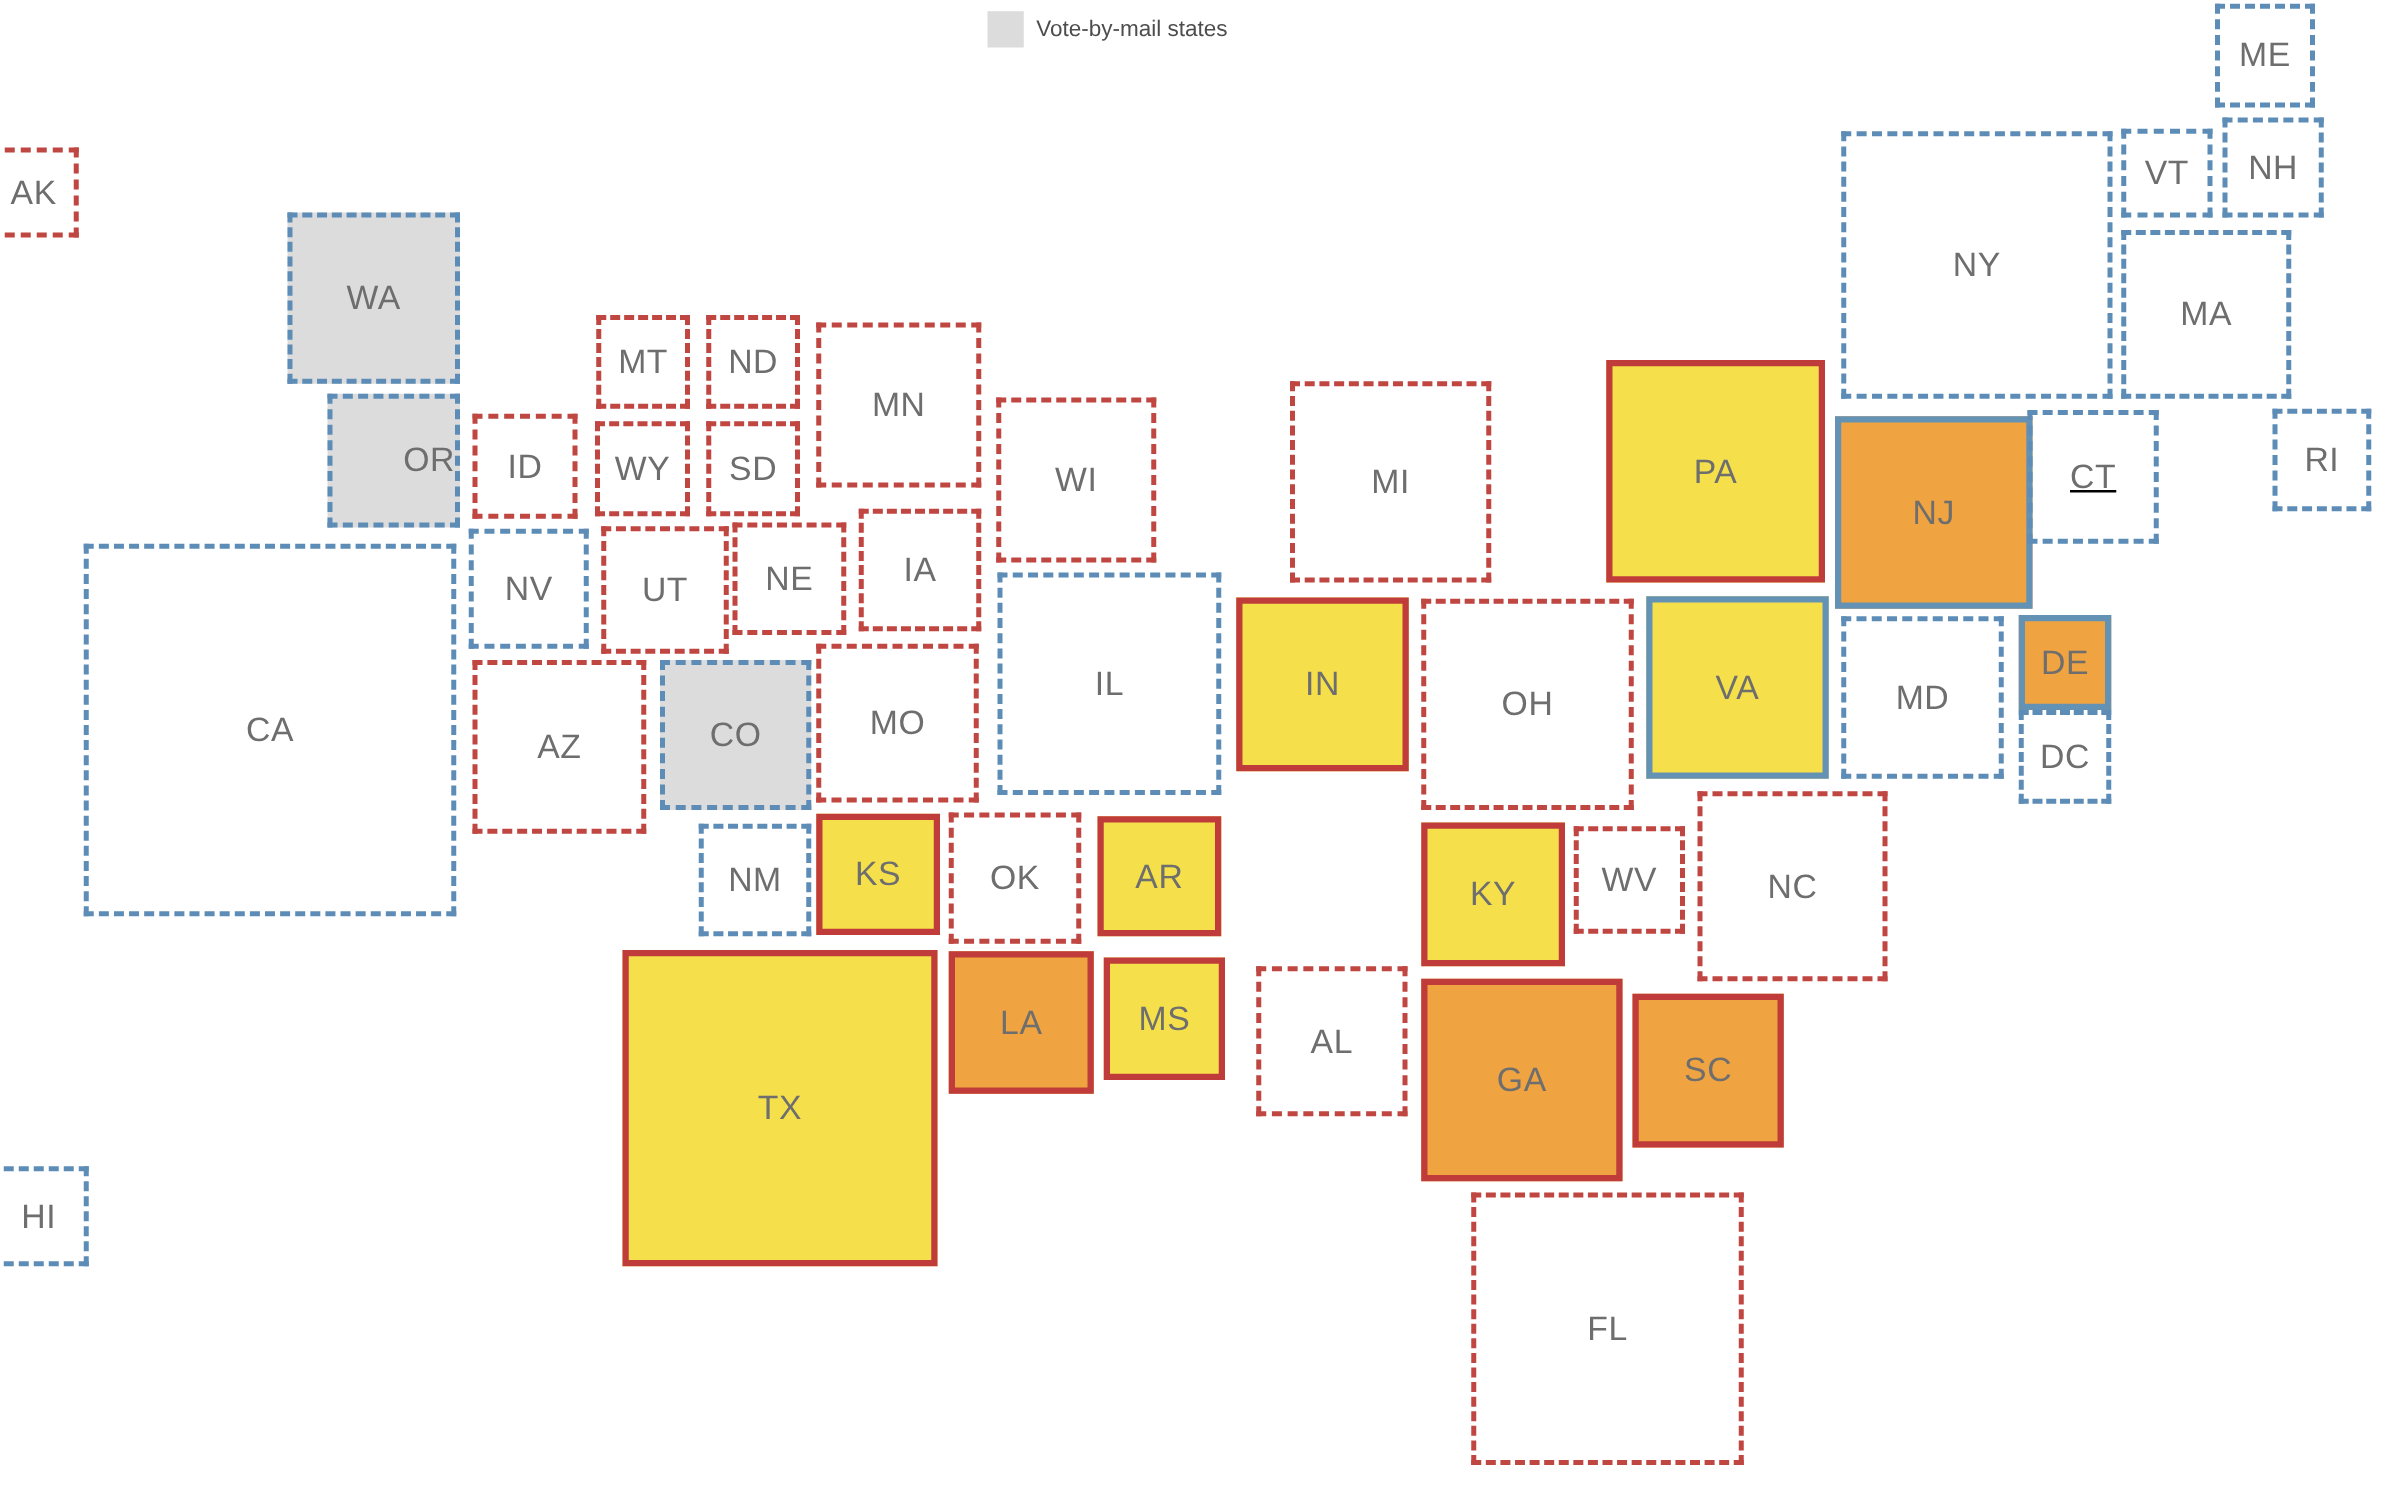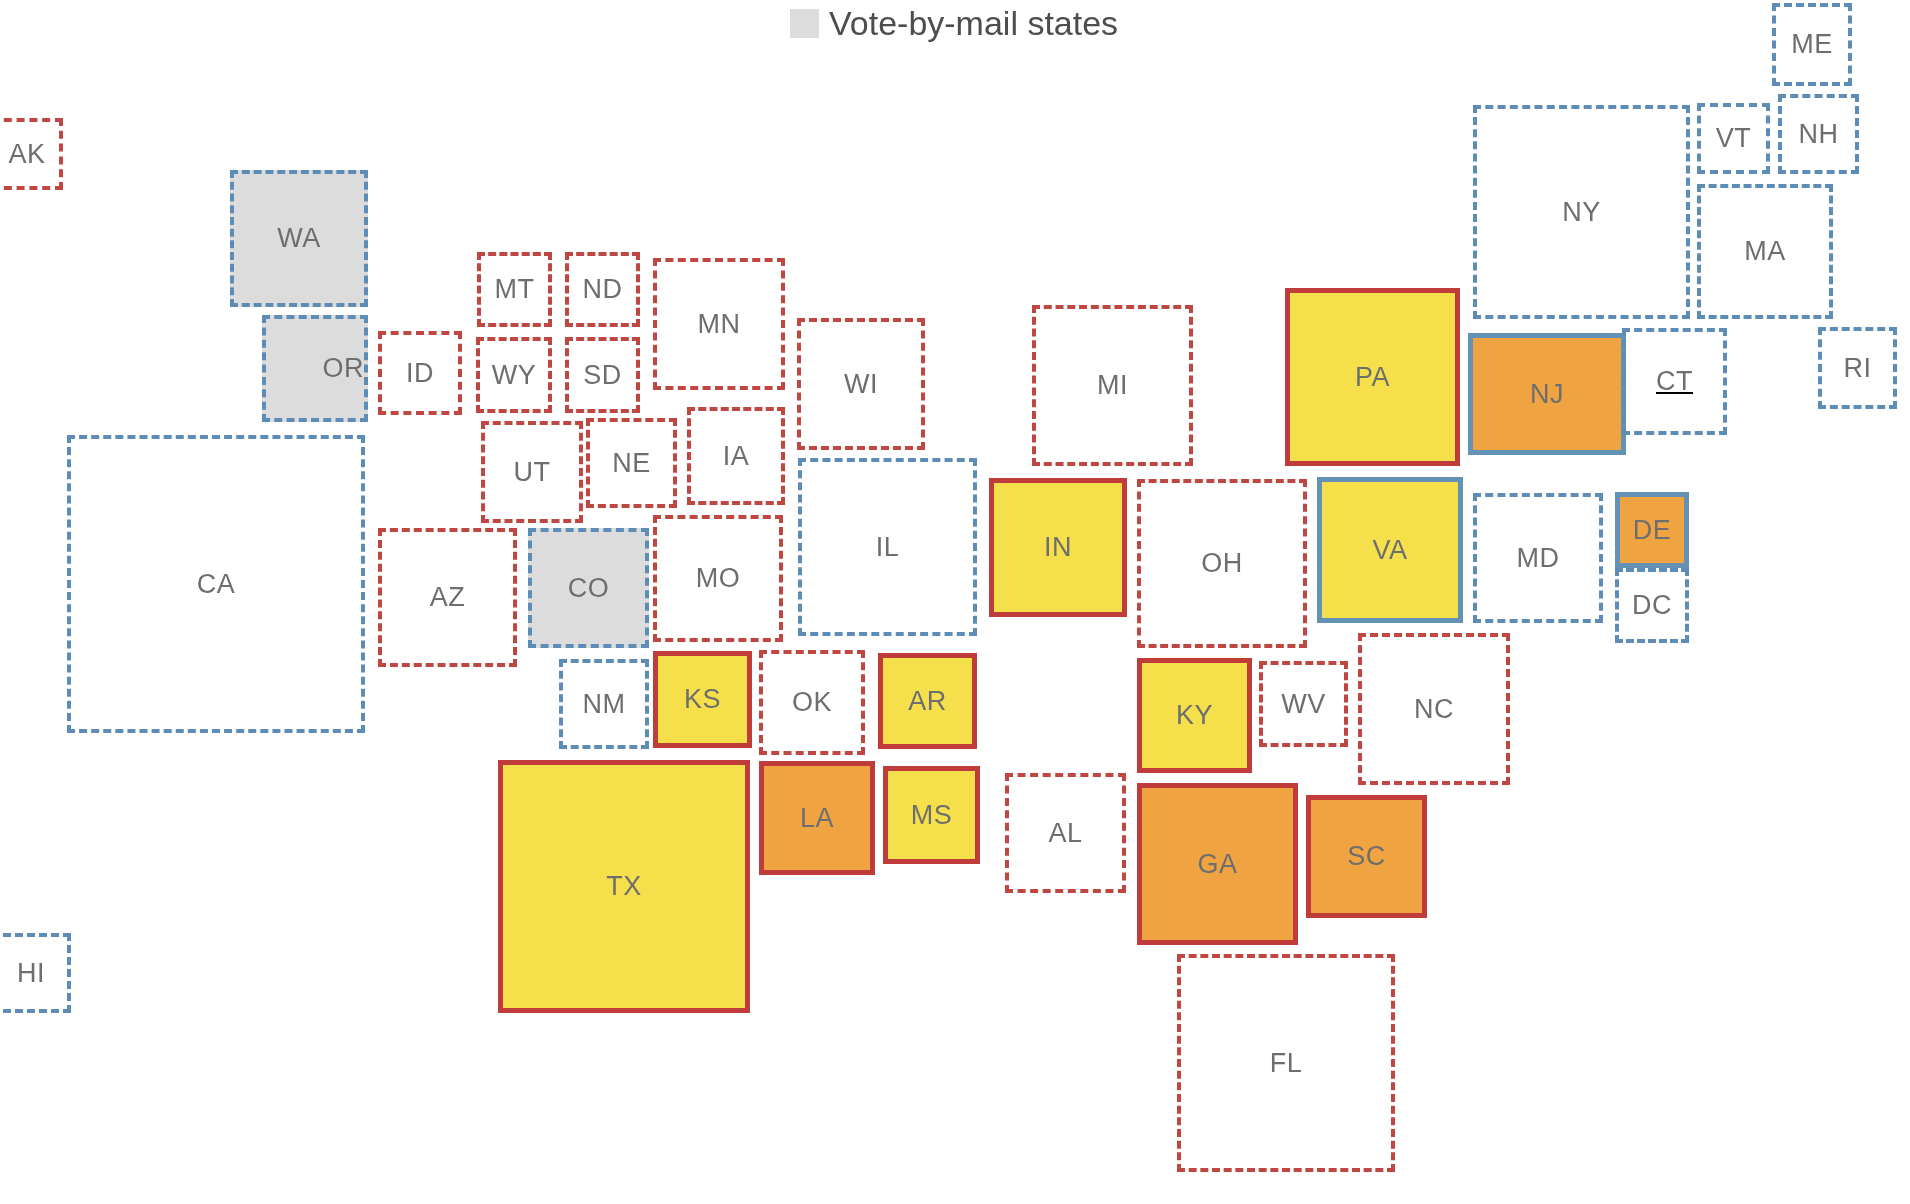--- a/index.html
+++ b/index.html
@@ -16,21 +16,21 @@
   }
   .legend{
     position:absolute; left:790px; top:6px; height:34px;
     display:flex; align-items:center; gap:10px;
   }
   .legend-swatch{
     width:29px; height:29px; background:var(--gray-fill);
     display:inline-block;
   }
   .legend-label{
-    font-size:34px; color:var(--legend-text); line-height:34px;
+    font-size:18px; color:var(--legend-text); line-height:34px;
   }
   .tile{
     position:absolute; box-sizing:border-box;
     display:flex; align-items:center; justify-content:center;
   }
   .tile-label{ font-size:27px; color:var(--label); letter-spacing:0.5px; }
   .fill-white{ background:transparent; }
   .fill-gray{ background:var(--gray-fill); }
   .fill-yellow{ background:var(--yellow); }
   .fill-orange{ background:var(--orange); }
@@ -59,20 +59,23 @@
     </div>
     <div class="tile fill-gray b-blue-dashed" style="left: 262px; top: 315px; width: 106px; height: 107px; justify-content: flex-end;">
       <span class="tile-label">OR</span>
     </div>
     <div class="tile fill-white b-blue-dashed" style="left: 67px; top: 435px; width: 298px; height: 298px;">
       <span class="tile-label">CA</span>
     </div>
     <div class="tile fill-white b-red-dashed" style="left: 378px; top: 331px; width: 84px; height: 84px;">
       <span class="tile-label">ID</span>
     </div>
+    <div class="tile fill-white b-blue-dashed" style="left: 375px; top: 423px; width: 96px; height: 96px;">
+      <span class="tile-label">NV</span>
+    </div>
     <div class="tile fill-white b-red-dashed" style="left: 481px; top: 421px; width: 102px; height: 102px;">
       <span class="tile-label">UT</span>
     </div>
     <div class="tile fill-white b-red-dashed" style="left: 378px; top: 528px; width: 139px; height: 139px;">
       <span class="tile-label">AZ</span>
     </div>
     <div class="tile fill-white b-blue-dashed" style="left: 559px; top: 659px; width: 90px; height: 90px;">
       <span class="tile-label">NM</span>
     </div>
     <div class="tile fill-white b-red-dashed" style="left: 477px; top: 252px; width: 75px; height: 75px;">
@@ -158,21 +161,21 @@
     </div>
     <div class="tile fill-white b-red-dashed" style="left: 1177px; top: 954px; width: 218px; height: 218px;">
       <span class="tile-label">FL</span>
     </div>
     <div class="tile fill-yellow b-red-solid" style="left: 1285px; top: 288px; width: 175px; height: 178px;">
       <span class="tile-label">PA</span>
     </div>
     <div class="tile fill-white b-blue-dashed" style="left: 1473px; top: 105px; width: 217px; height: 214px;">
       <span class="tile-label">NY</span>
     </div>
-    <div class="tile fill-orange b-blue-solid" style="left: 1468px; top: 333px; width: 158px; height: 122px;">
+    <div class="tile fill-orange b-blue-solid" style="left: 1468px; top: 333px; width: 158px; height: 154px;">
       <span class="tile-label">NJ</span>
     </div>
     <div class="tile fill-white b-blue-dashed" style="left: 1473px; top: 493px; width: 130px; height: 130px;">
       <span class="tile-label">MD</span>
     </div>
     <div class="tile fill-orange b-blue-solid" style="left: 1615px; top: 492px; width: 74px; height: 76px;">
       <span class="tile-label">DE</span>
     </div>
     <div class="tile fill-white b-blue-dashed" style="left: 1615px; top: 568px; width: 74px; height: 75px;">
       <span class="tile-label">DC</span>

